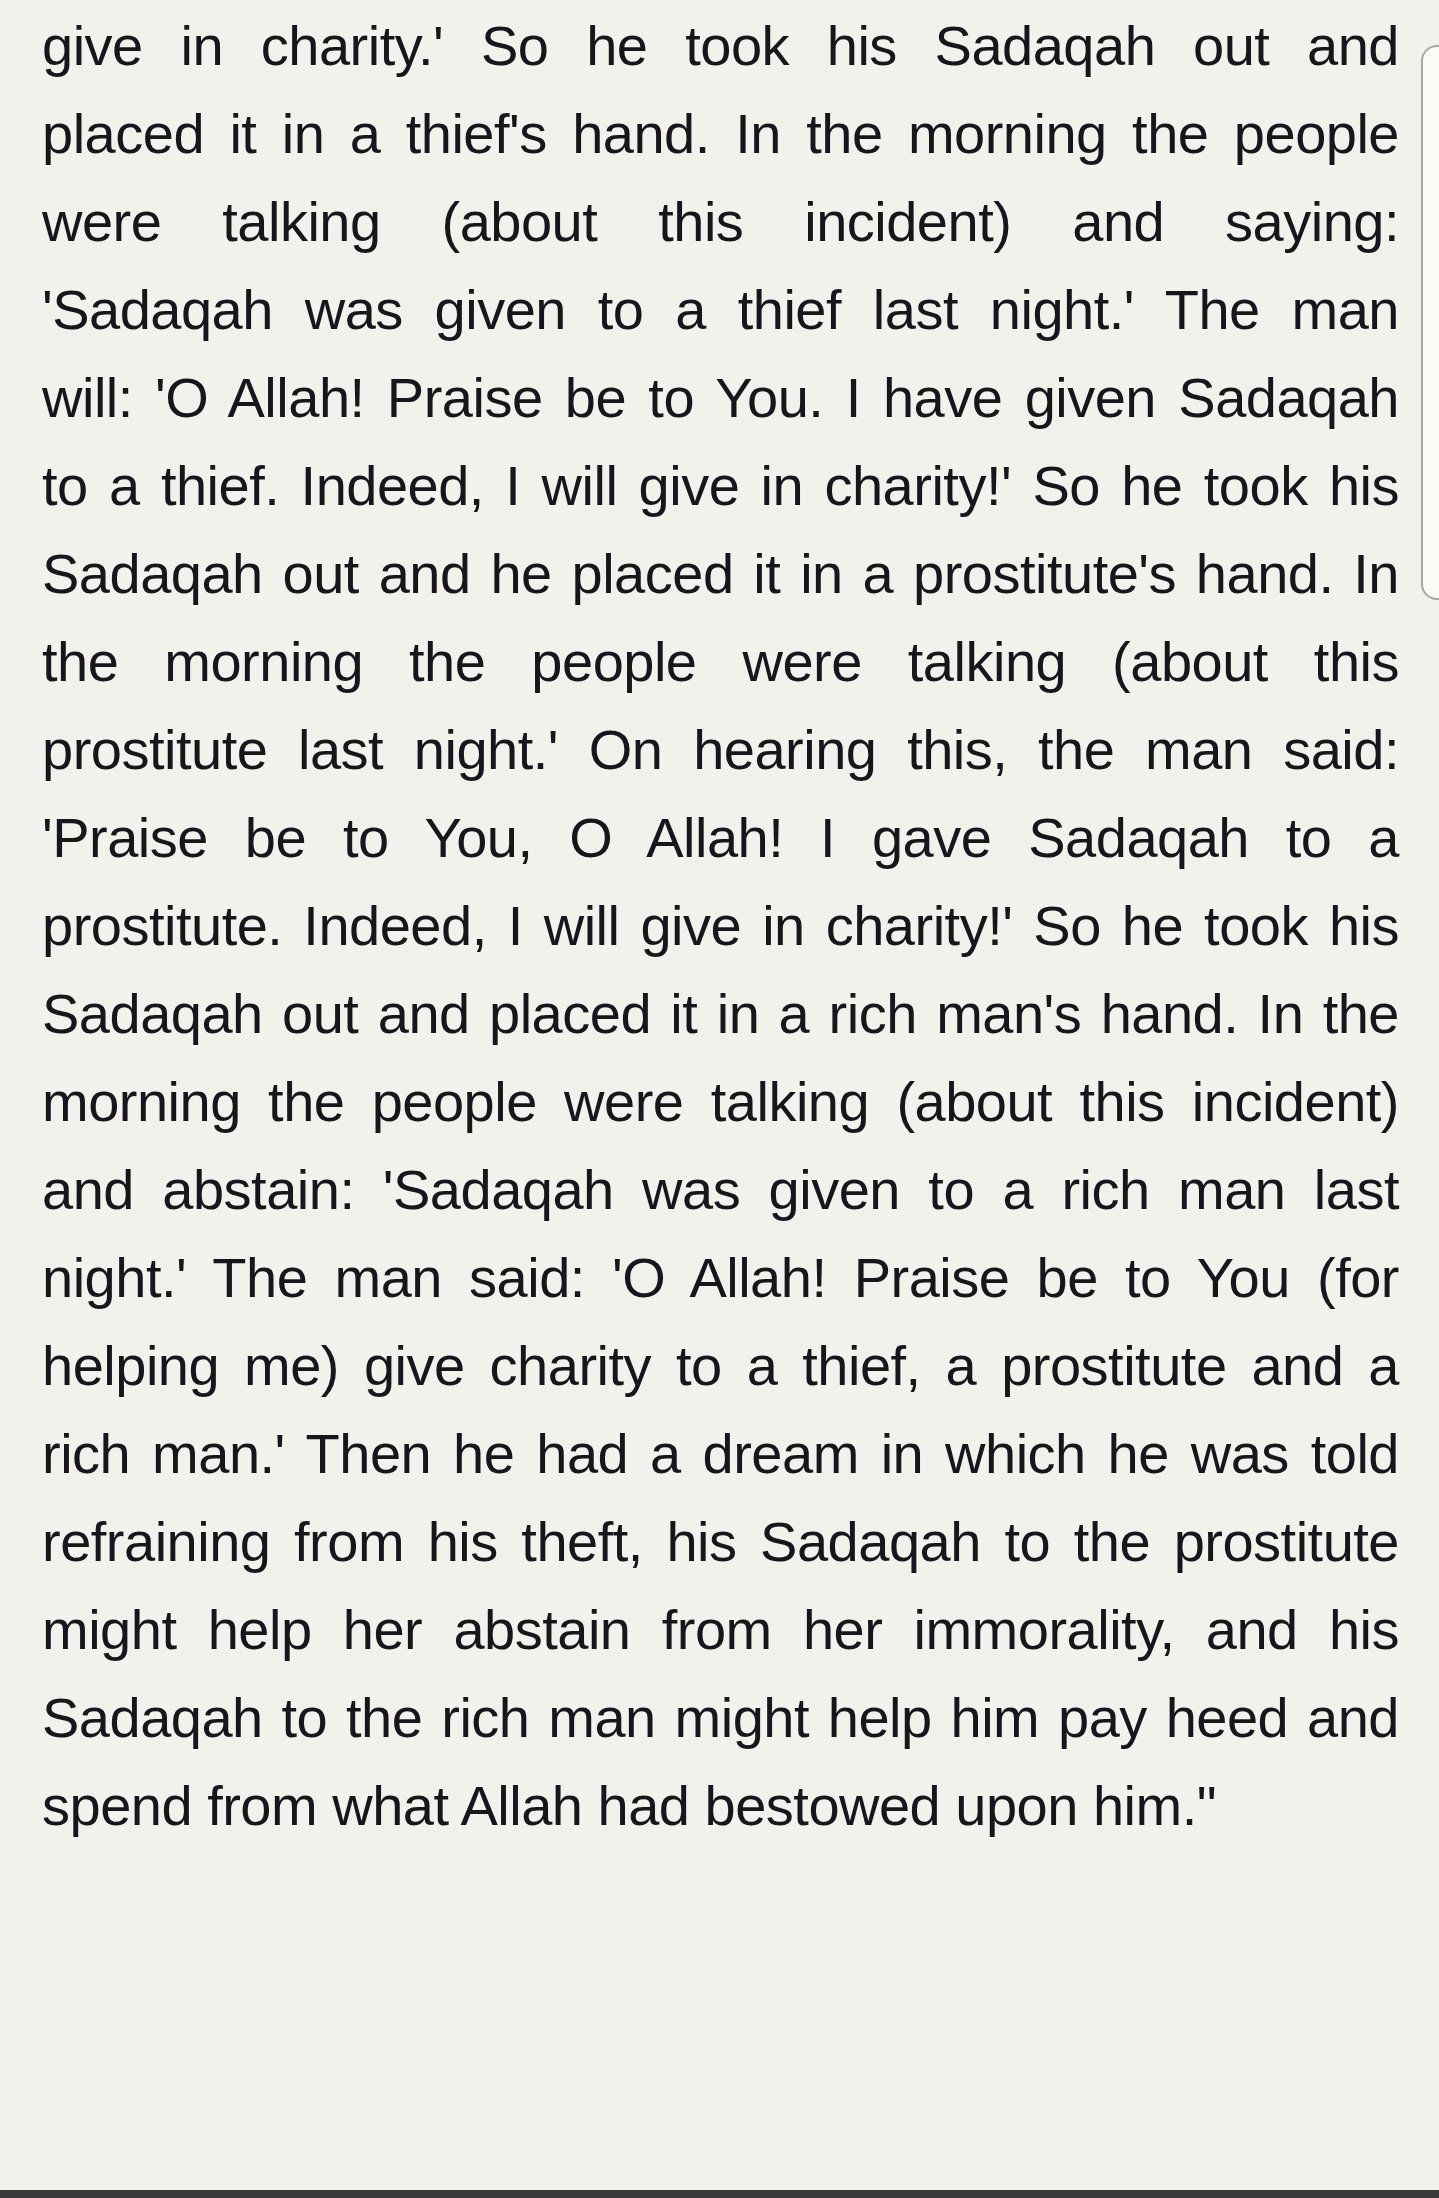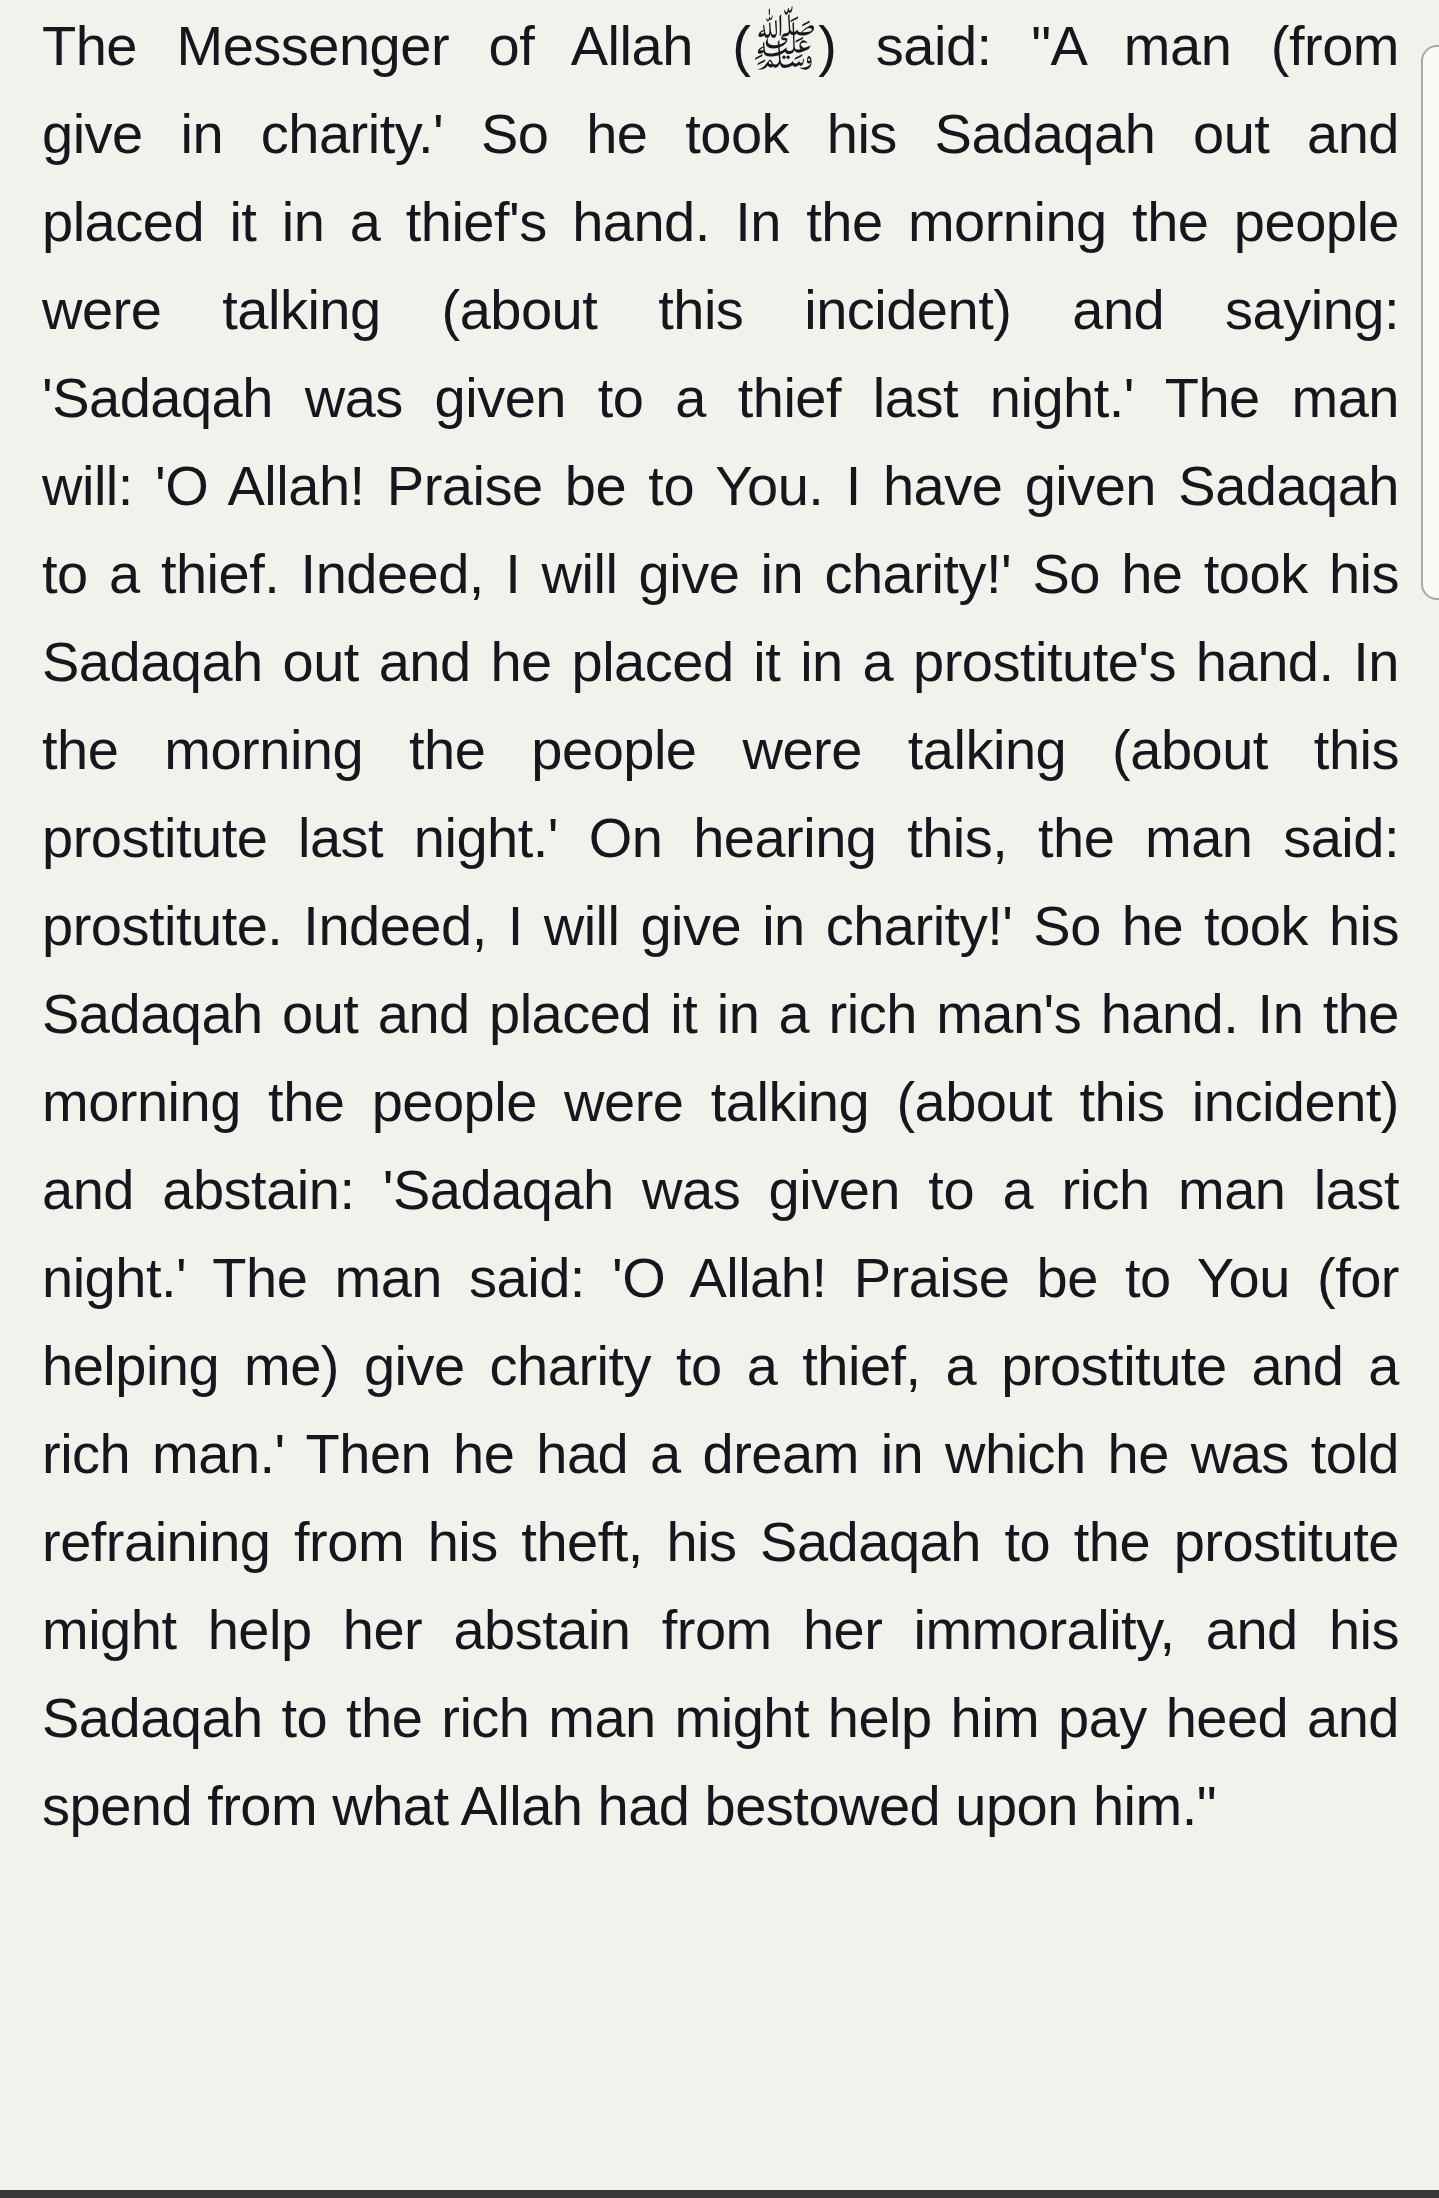--- a/index.html
+++ b/index.html
@@ -55,30 +55,30 @@
     height: 8px;
     background: #3a3a3a;
   }
 </style>
 </head>
 <body>
 
 <div class="screen">
 
   <div class="text-block">
-    <div class="text-line">The Messenger of Allah (ﷺ) said: "A man (from</div>
     <div class="text-line">give in charity.' So he took his Sadaqah out and</div>
     <div class="text-line">placed it in a thief's hand. In the morning the people</div>
     <div class="text-line">were talking (about this incident) and saying:</div>
     <div class="text-line">'Sadaqah was given to a thief last night.' The man</div>
     <div class="text-line">will: 'O Allah! Praise be to You. I have given Sadaqah</div>
     <div class="text-line">to a thief. Indeed, I will give in charity!' So he took his</div>
     <div class="text-line">Sadaqah out and he placed it in a prostitute's hand. In</div>
     <div class="text-line">the morning the people were talking (about this</div>
     <div class="text-line">prostitute last night.' On hearing this, the man said:</div>
+    <div class="text-line">'Praise be to You, O Allah! I gave Sadaqah to a</div>
     <div class="text-line">prostitute. Indeed, I will give in charity!' So he took his</div>
     <div class="text-line">Sadaqah out and placed it in a rich man's hand. In the</div>
     <div class="text-line">morning the people were talking (about this incident)</div>
     <div class="text-line">and abstain: 'Sadaqah was given to a rich man last</div>
     <div class="text-line">night.' The man said: 'O Allah! Praise be to You (for</div>
     <div class="text-line">helping me) give charity to a thief, a prostitute and a</div>
     <div class="text-line">rich man.' Then he had a dream in which he was told</div>
     <div class="text-line">refraining from his theft, his Sadaqah to the prostitute</div>
     <div class="text-line">might help her abstain from her immorality, and his</div>
     <div class="text-line">Sadaqah to the rich man might help him pay heed and</div>

